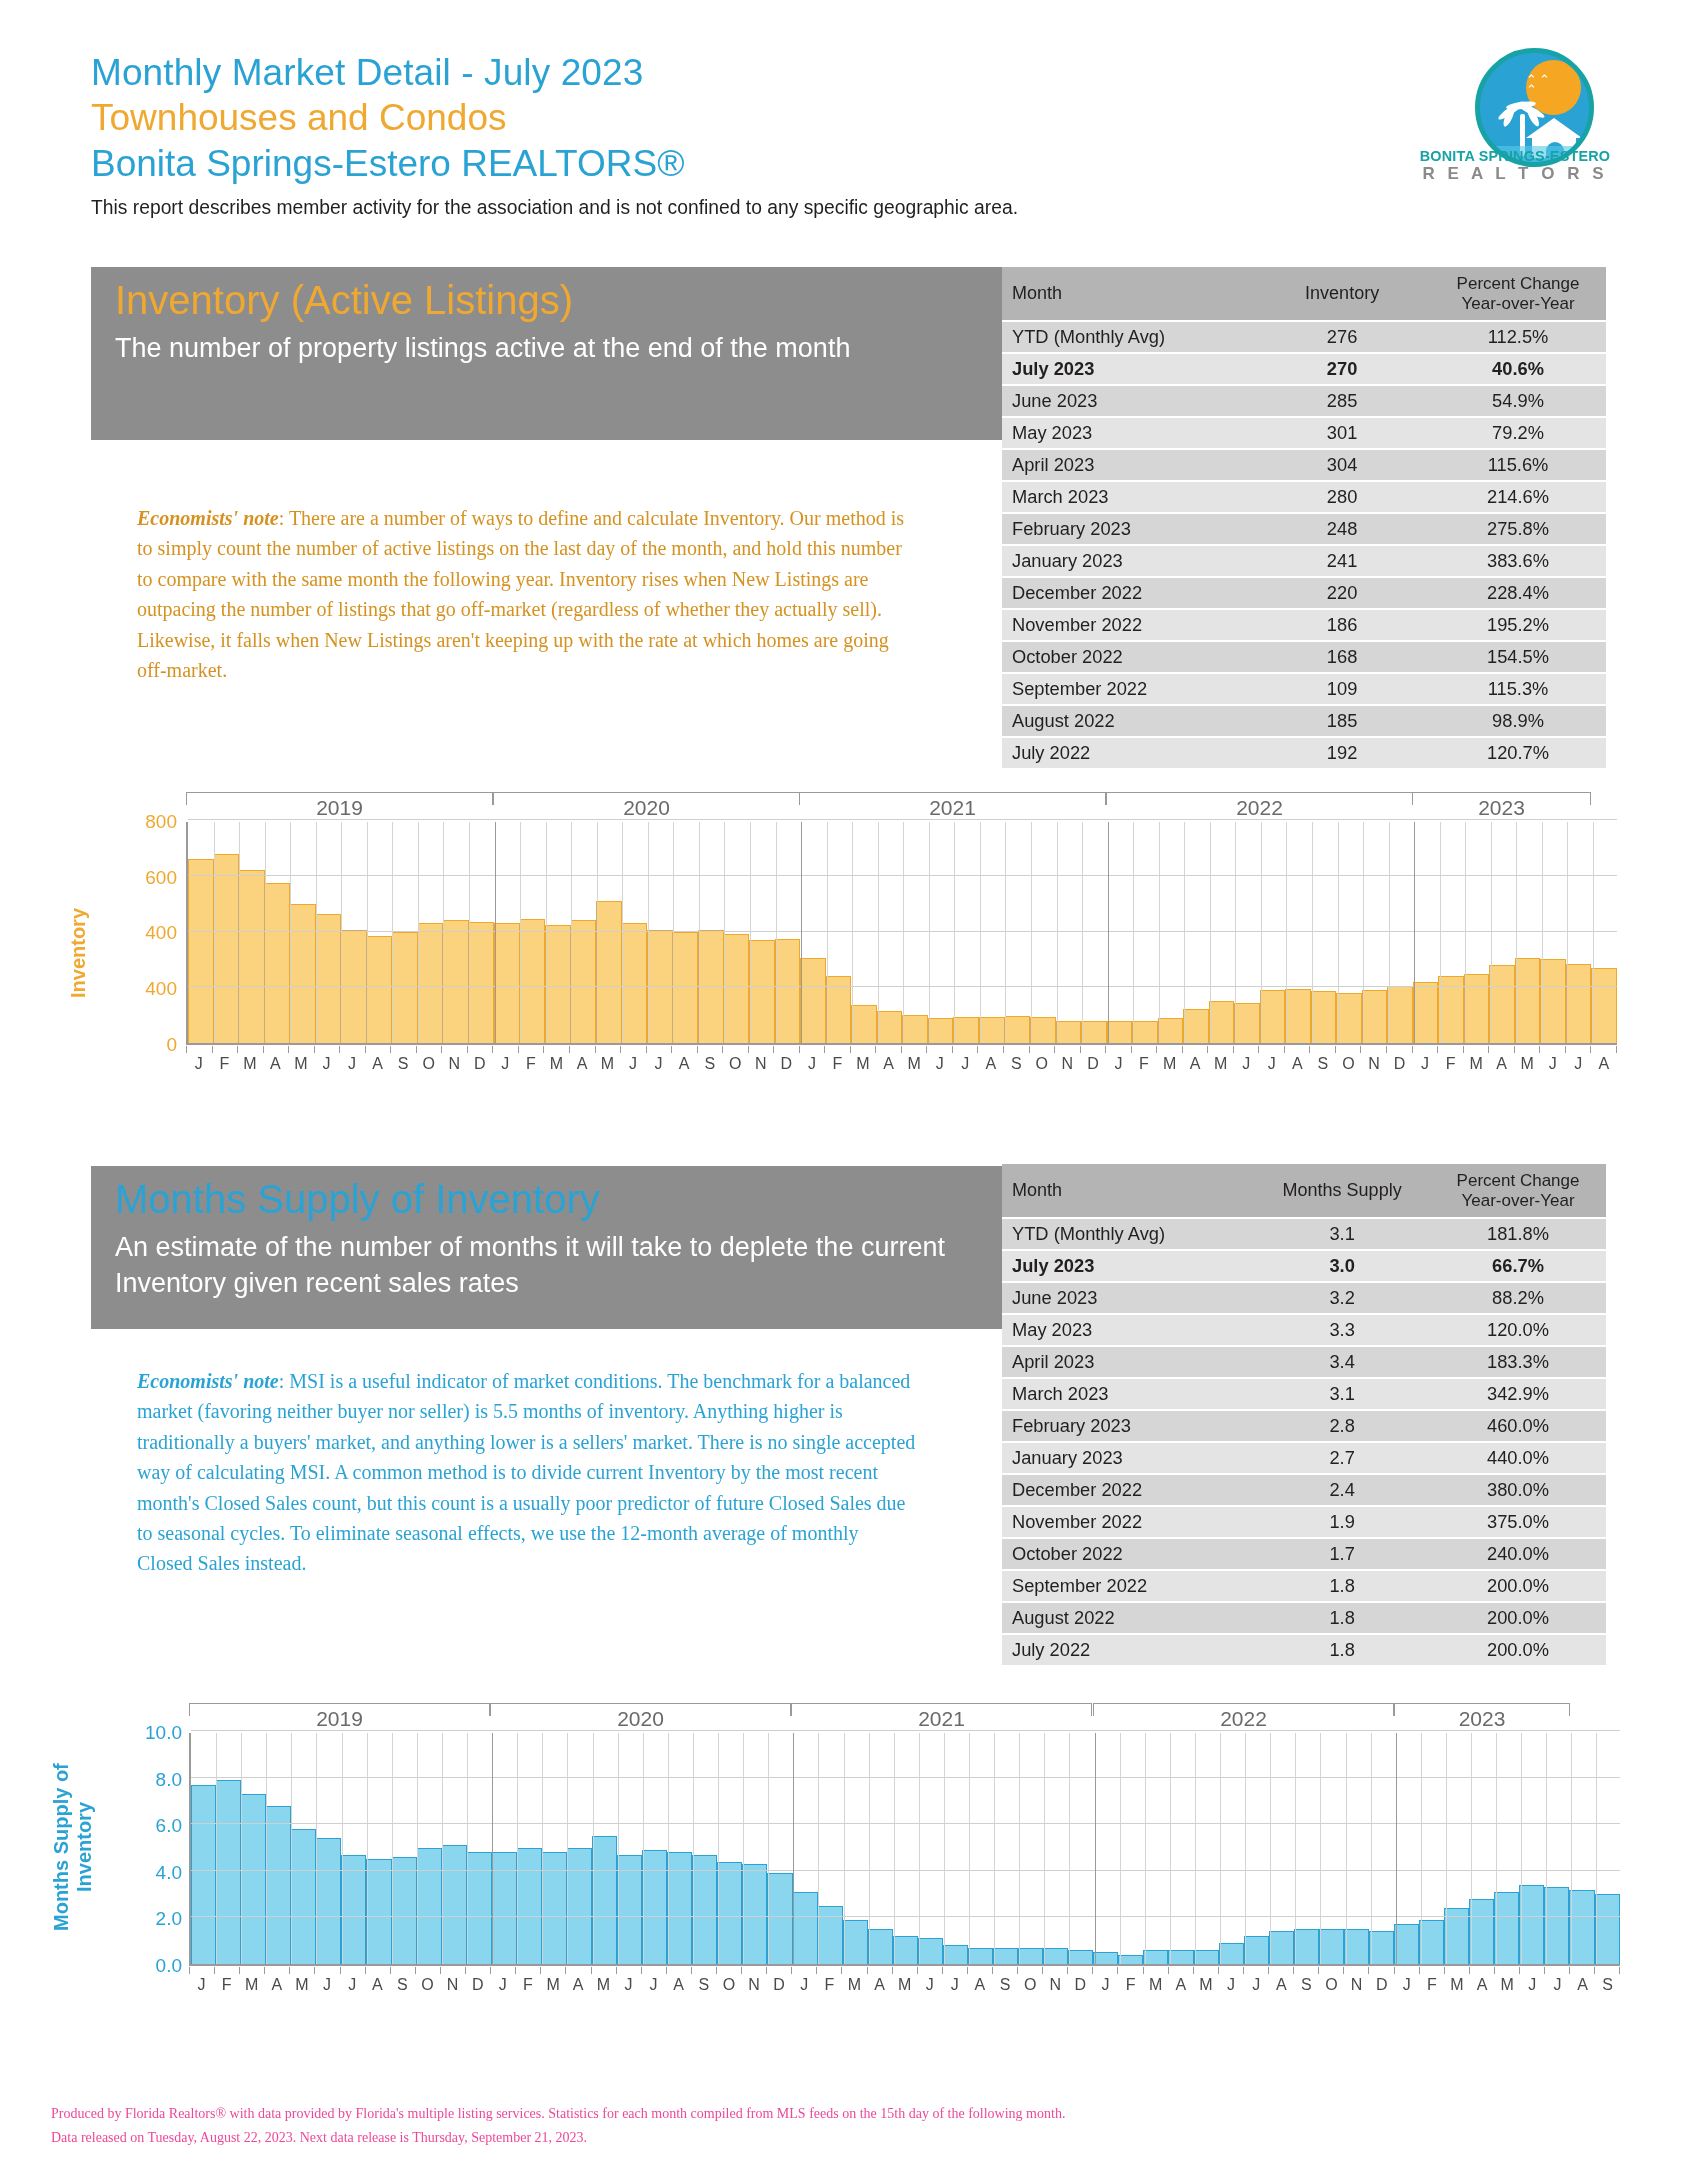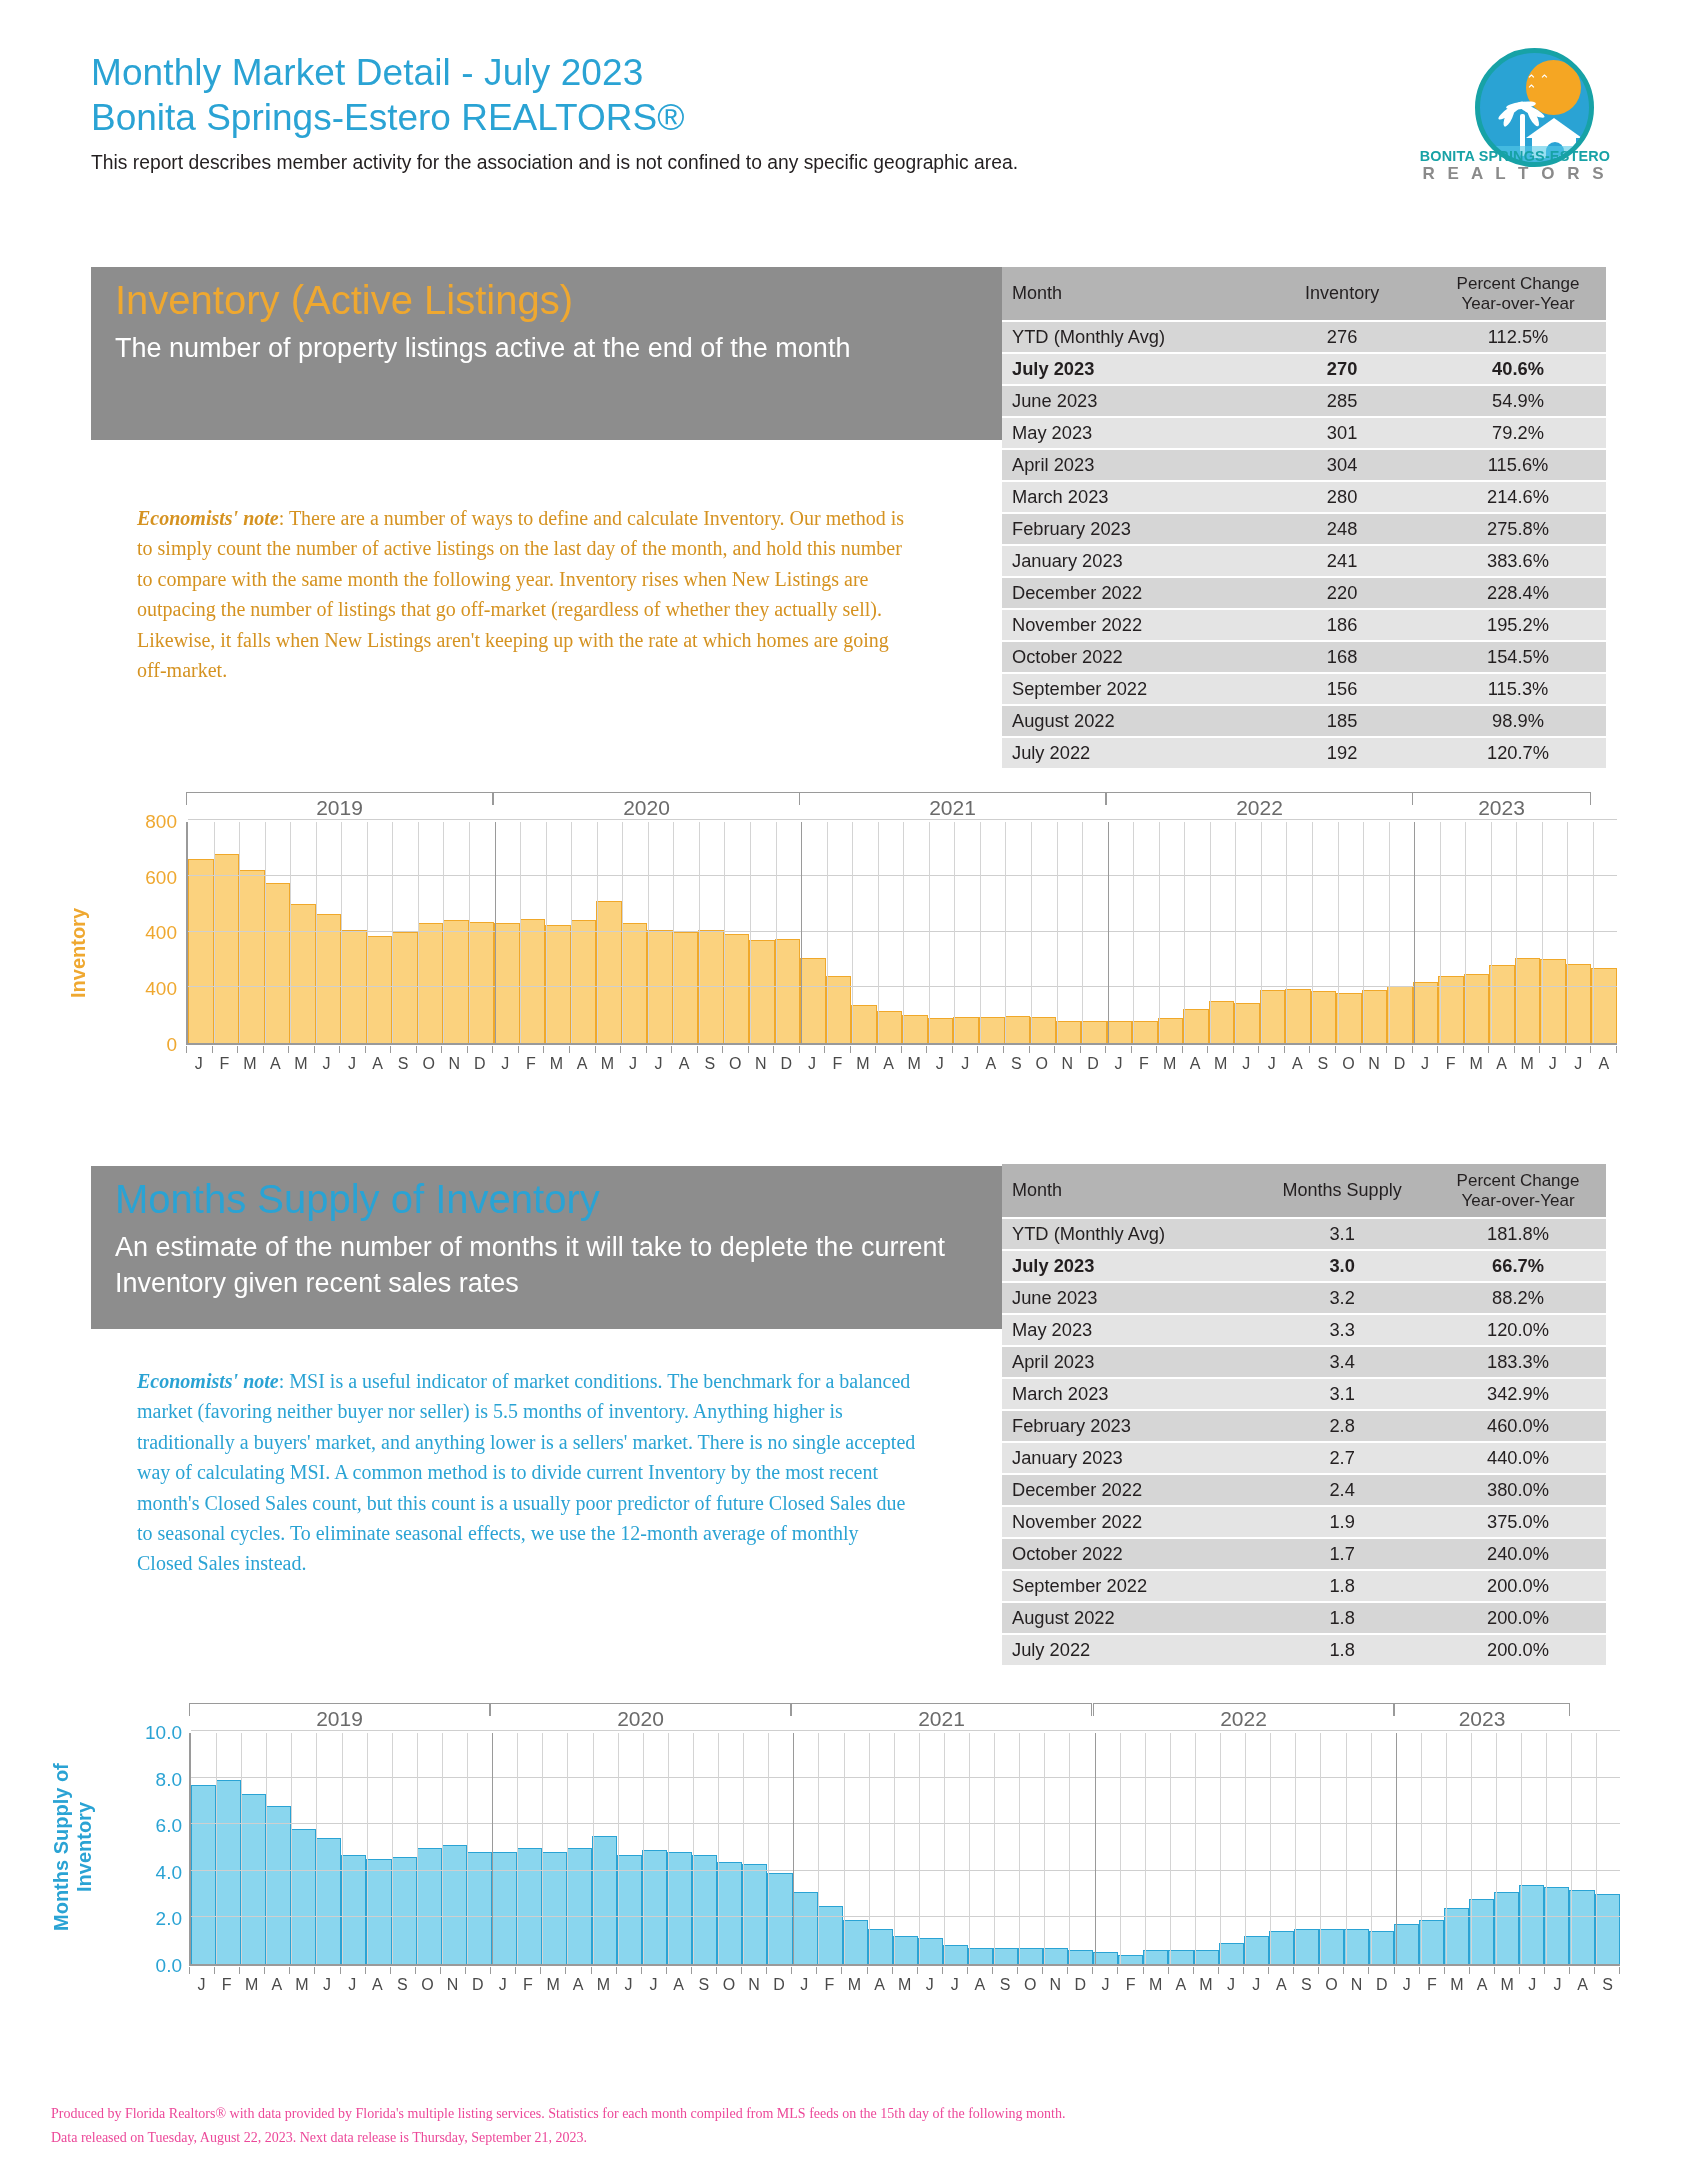--- a/index.html
+++ b/index.html
@@ -99,20 +99,21 @@
   .footer { position: absolute; left: 51px; bottom: 28px; width: 1584px;
       font-family: "Liberation Serif", serif; font-size: 14px; color: #ec4899; line-height: 1.7; }
 </style>
 </head>
 <body>
 
 <div class="page">
 
   <div class="hdr">
     <h1>Monthly Market Detail - July 2023</h1>
+    <h2>Townhouses and Condos</h2>
     <h3>Bonita Springs-Estero REALTORS®</h3>
     <p class="sub">This report describes member activity for the association and is not confined to any specific geographic area.</p>
   </div>
 
   <div class="logo">
     <div class="logo-circle">
       <div class="logo-sun"></div>
       <div class="logo-birds">⌃⌃<br>⌃</div>
       <div class="logo-palm">
         <div class="frond f1"></div>
@@ -204,21 +205,21 @@
           <td class="v">186</td>
           <td class="v">195.2%</td>
         </tr>
         <tr>
           <td class="m">October 2022</td>
           <td class="v">168</td>
           <td class="v">154.5%</td>
         </tr>
         <tr class="alt">
           <td class="m">September 2022</td>
-          <td class="v">156</td>
+          <td class="v">109</td>
           <td class="v">115.3%</td>
         </tr>
         <tr>
           <td class="m">August 2022</td>
           <td class="v">185</td>
           <td class="v">98.9%</td>
         </tr>
         <tr class="alt">
           <td class="m">July 2022</td>
           <td class="v">192</td>

